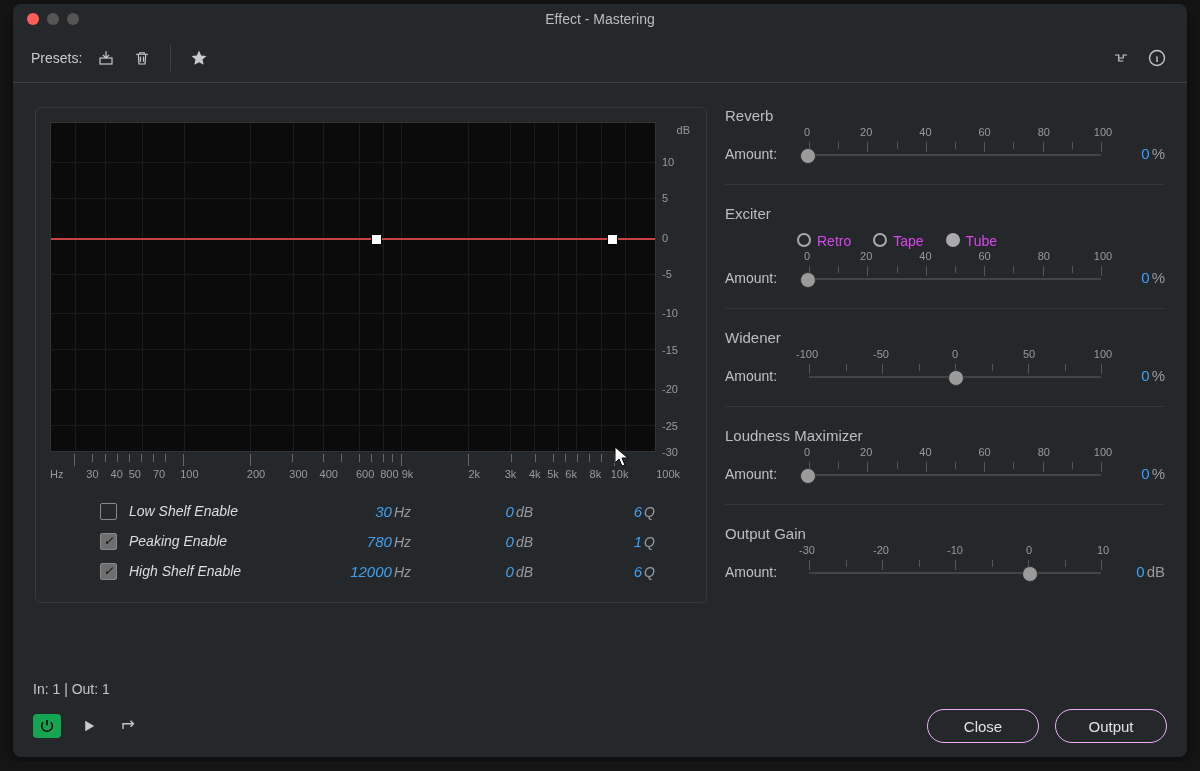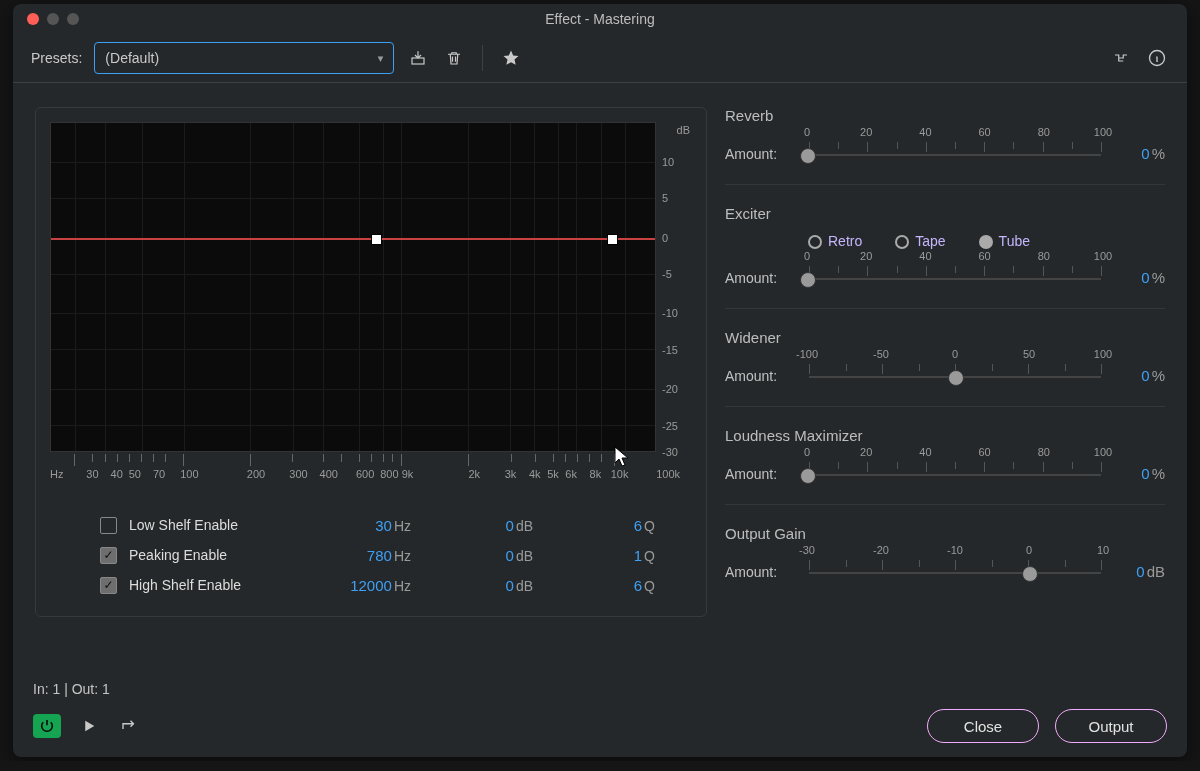--- a/index.html
+++ b/index.html
@@ -47,21 +47,21 @@
   .yunit{position:absolute;right:2px;top:2px;font-size:11px;color:var(--text-dim);}
   
   .xaxis{height:34px;display:flex;position:relative;color:var(--text-dim);font-size:11px;margin-right:36px;}
   .xaxis .xl{position:absolute;top:16px;transform:translateX(-50%);}
   .xaxis .xtick{position:absolute;top:2px;width:1px;height:8px;background:#666;}
   .xaxis .xtick.major{height:12px;}
   .xunit{position:absolute;left:0;top:16px;color:var(--text-dim);}
   .cursor{position:absolute;width:16px;height:22px;pointer-events:none;}
   .cursor svg{width:16px;height:22px;}
   
-  .eq-rows{margin-top:24px;padding-left:50px;}
+  .eq-rows{margin-top:10px;padding-left:50px;font-style:italic;}
   .eq-row{display:flex;align-items:center;height:30px;gap:12px;}
   .chk{width:15px;height:15px;border:1px solid #888;border-radius:2px;display:inline-flex;align-items:center;justify-content:center;color:#ddd;font-size:13px;line-height:1;}
   .chk.on{background:#6e6e6e;}
   .chk.on::after{content:"✓";font-size:12px;color:#111;}
   .row-label{width:160px;color:#ddd;}
   .val{color:var(--blue);font-size:15px;text-align:right;display:inline-block;}
   .unit{color:var(--text-dim);margin-left:2px;}
   .cell{width:110px;text-align:right;}
   
   .side{flex:1;display:flex;flex-direction:column;gap:8px;}
@@ -72,21 +72,21 @@
   .slider{flex:1;position:relative;height:34px;}
   .slider .ticks{position:absolute;left:2px;right:2px;top:12px;height:10px;}
   .slider .tk{position:absolute;top:0;width:1px;height:7px;background:#555;}
   .slider .tk.major{height:10px;}
   .slider .track{position:absolute;left:2px;right:2px;top:24px;height:2px;background:#444;}
   .slider .knob{position:absolute;top:18px;width:14px;height:14px;border-radius:50%;background:#9a9a9a;border:1px solid #333;margin-left:-7px;}
   .slider .sl{position:absolute;top:-4px;font-size:11px;color:var(--text-dim);transform:translateX(-50%);}
   .readout{width:50px;text-align:right;color:var(--blue);font-size:15px;padding-bottom:2px;}
   .readout .u{color:var(--text-dim);margin-left:2px;}
   .radio-row{display:flex;gap:22px;padding-left:72px;height:26px;align-items:center;}
-  .radio{display:flex;align-items:flex-end;gap:6px;color:#c4b5fd;margin-left:11px;}
+  .radio{display:flex;align-items:flex-start;gap:6px;color:#d946ef;}
   .rb{width:14px;height:14px;border-radius:50%;border:2px solid #aaa;display:inline-block;box-sizing:border-box;}
   .rb.on{background:#aaa;}
   hr.div{border:none;border-top:1px solid #363636;margin:12px 0;}
   
   .footer{position:absolute;left:0;right:0;bottom:0;height:86px;padding:10px 20px 14px 20px;box-sizing:border-box;display:flex;flex-direction:column;justify-content:space-between;}
   .io{color:#c4c4c4;font-size:14px;}
   .foot-controls{display:flex;align-items:center;gap:16px;}
   .foot-controls .right{margin-left:auto;display:flex;gap:16px;}
   .power{width:28px;height:24px;border-radius:4px;background:var(--accent);display:flex;align-items:center;justify-content:center;color:#0a0a0a;}
   .btn{border:1px solid #f0abfc;border-radius:18px;height:32px;min-width:110px;display:flex;align-items:center;justify-content:center;color:#e2e2e2;font-size:15px;}
@@ -101,24 +101,20 @@
     <div class="traffic">
       <span class="dot-close"></span>
       <span class="dot-min"></span>
       <span class="dot-max"></span>
     </div>
     <div class="title">Effect - Mastering</div>
   </div>
 
   <div class="toolbar">
     <span class="lbl">Presets:</span>
-    <div class="preset-select">
-      <span>(Default)</span>
-      <span class="chev">▾</span>
-    </div>
     <span class="icon-btn">
       <svg viewBox="0 0 24 24" width="18" height="18" fill="none" stroke="currentColor" stroke-width="1.6">
           <rect x="4" y="12" width="16" height="8"></rect>
           <path d="M12 3v9M8 8l4 4 4-4"></path>
         </svg>
     </span>
     <span class="icon-btn">
       <svg viewBox="0 0 24 24" width="18" height="18" fill="none" stroke="currentColor" stroke-width="1.6">
           <path d="M4 7h16M9 7V5h6v2M7 7l1 13h8l1-13M10 10v7M14 10v7"></path>
         </svg>

